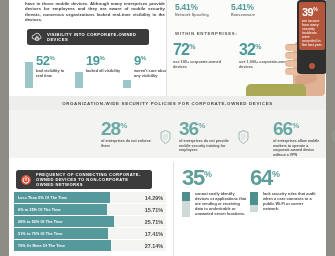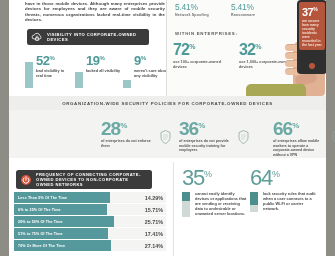--- a/index.html
+++ b/index.html
@@ -55,21 +55,21 @@
     color:#4a4a4a; margin-top:1.5px;
   }
 
   
   .panel-right {
     position:absolute; left:166px; top:0; width:160px; height:96px;
     background:#fbfbf9; border-left:1px solid #dedede;
     overflow:hidden;
   }
   .threats { position:absolute; left:8px; top:3px; width:120px; display:flex; gap:22px; }
-  .threat-pct { font-size:8.4px; font-weight:normal; color:#4d9a99; line-height:9px; letter-spacing:-0.2px; }
+  .threat-pct { font-size:8.4px; font-weight:bold; color:#4d9a99; line-height:9px; letter-spacing:-0.2px; }
   .threat-lbl { font-size:3.6px; font-weight:bold; color:#6f6f6f; margin-top:1px; letter-spacing:0.2px; }
 
   .within-hdr {
     position:absolute; left:8px; top:31px;
     font-size:4.4px; font-weight:bold; color:#5b5b5b; letter-spacing:0.7px;
   }
   .ent-row { position:absolute; left:6px; top:39px; width:122px; display:flex; gap:14px; }
   .ent-item { width:52px; }
   .ent-pct { font-size:16px; font-weight:bold; color:#4d9a99; line-height:16px; letter-spacing:-0.8px; }
   .ent-pct sup { font-size:7px; vertical-align:super; }
@@ -156,21 +156,21 @@
   }
   .freq-val {
     position:absolute; right:3px; z-index:2; font-size:5.4px;
     font-weight:bold; color:#4a4a4a;
   }
 
   .big-two { position:absolute; left:182px; top:163px; width:145px; }
   .bt-item { position:absolute; top:0; width:66px; }
   .bt-a { left:0; } .bt-b { left:68px; }
   .bt-pct {
-    font-size:22px; font-weight:normal; color:#5f9d99;
+    font-size:22px; font-weight:bold; color:#5f9d99;
     line-height:22px; letter-spacing:-1.2px;
   }
   .bt-pct sup { font-size:9px; vertical-align:super; }
   .bt-body { position:relative; margin-top:3px; padding-left:13px; }
   .bt-bar {
     position:absolute; left:0; top:0; width:8px; height:100%;
     background:linear-gradient(to bottom,#4d8f8d 0%,#4d8f8d 52%,#cfd9d6 52%,#cfd9d6 100%);
   }
   .bt-txt { font-size:3.9px; line-height:4.9px; font-weight:bold; color:#4a4a4a; }
 </style>
@@ -246,21 +246,21 @@
 
     <div class="hand">
       <div class="palm"></div>
       <div class="finger f1"></div>
       <div class="finger f2"></div>
       <div class="finger f3"></div>
       <div class="finger f4"></div>
       <div class="thumb"></div>
       <div class="phone">
         <div class="screen">
-          <div class="p-pct"><span>37</span><sup>%</sup></div>
+          <div class="p-pct"><span>39</span><sup>%</sup></div>
           <div class="p-lbl">are unsure how many security incidents were recorded in the last year</div>
         </div>
         <div class="hole"></div>
       </div>
     </div>
   </div>
   <div class="olive"></div>
 
   <div class="band">
     <span class="band-txt">ORGANIZATION-WIDE SECURITY POLICIES FOR CORPORATE-OWNED DEVICES</span>

